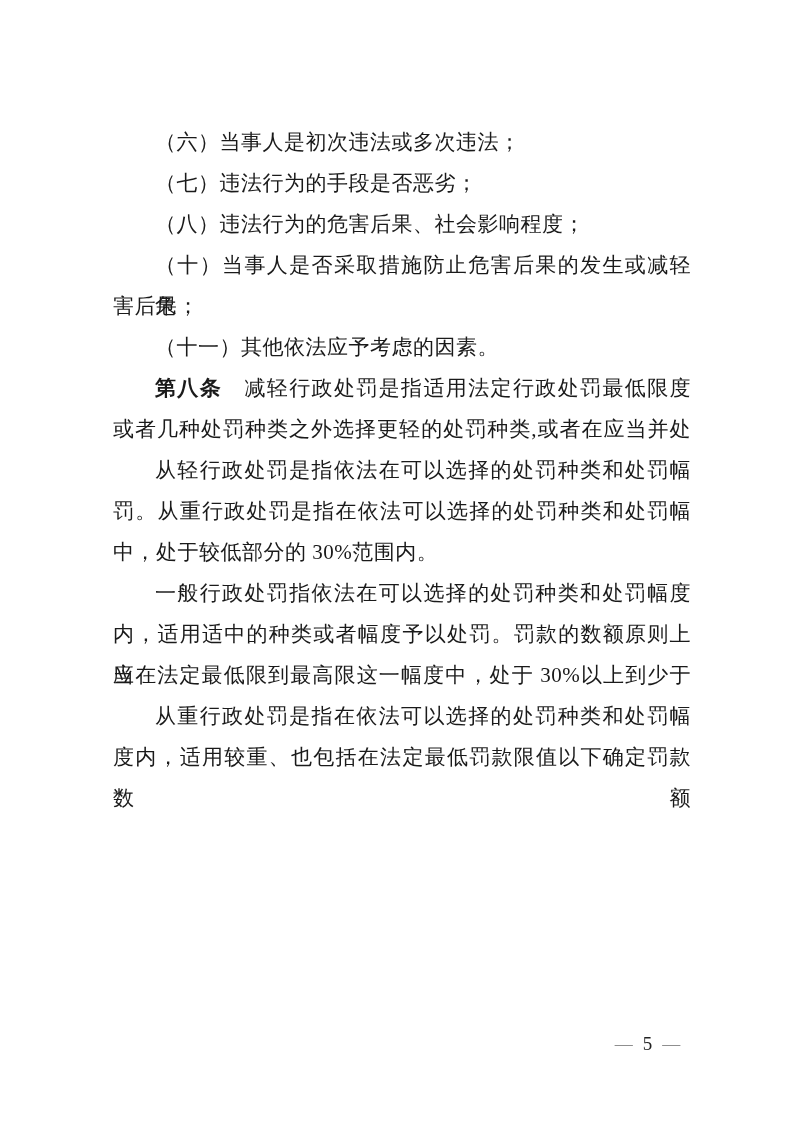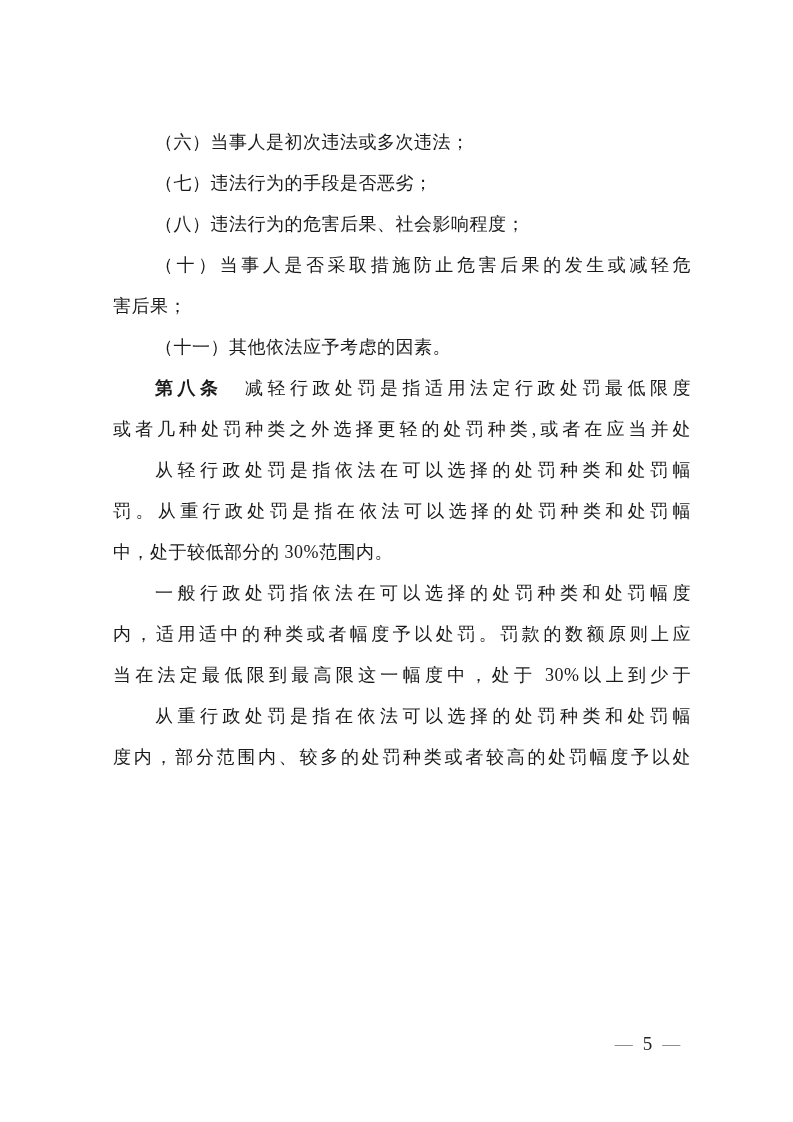--- a/index.html
+++ b/index.html
@@ -18,21 +18,21 @@
   }
   .content {
     position: absolute;
     left: 113px;
     top: 122px;
     width: 578px;
   }
   .line {
     height: 41px;
     line-height: 41px;
-    font-size: 18px;
+    font-size: 21px;
     letter-spacing: 0.5px;
     white-space: pre-wrap;
     text-align: left;
   }
   .line.indent {
     padding-left: 42px;
   }
   .line.full {
     text-align: justify;
     text-align-last: justify;
@@ -79,18 +79,18 @@
 
     <div class="line indent full">从轻行政处罚是指依法在可以选择的处罚种类和处罚幅</div>
     <div class="line full">罚。从重行政处罚是指在依法可以选择的处罚种类和处罚幅</div>
     <div class="line">中，处于较低部分的 30%范围内。</div>
 
     <div class="line indent full">一般行政处罚指依法在可以选择的处罚种类和处罚幅度</div>
     <div class="line full">内，适用适中的种类或者幅度予以处罚。罚款的数额原则上应</div>
     <div class="line full">当在法定最低限到最高限这一幅度中，处于 30%以上到少于</div>
 
     <div class="line indent full">从重行政处罚是指在依法可以选择的处罚种类和处罚幅</div>
-    <div class="line full">度内，部分范围内、较多的处罚种类或者较高的处罚幅度予以处</div>
+    <div class="line full">度内，适用较重、也包括在法定最低罚款限值以下确定罚款数额</div>
 
   </div>
 
   <div class="footer"><span class="dash">—</span><span class="num">5</span><span class="dash">—</span></div>
 </div>
 
 </body></html>

